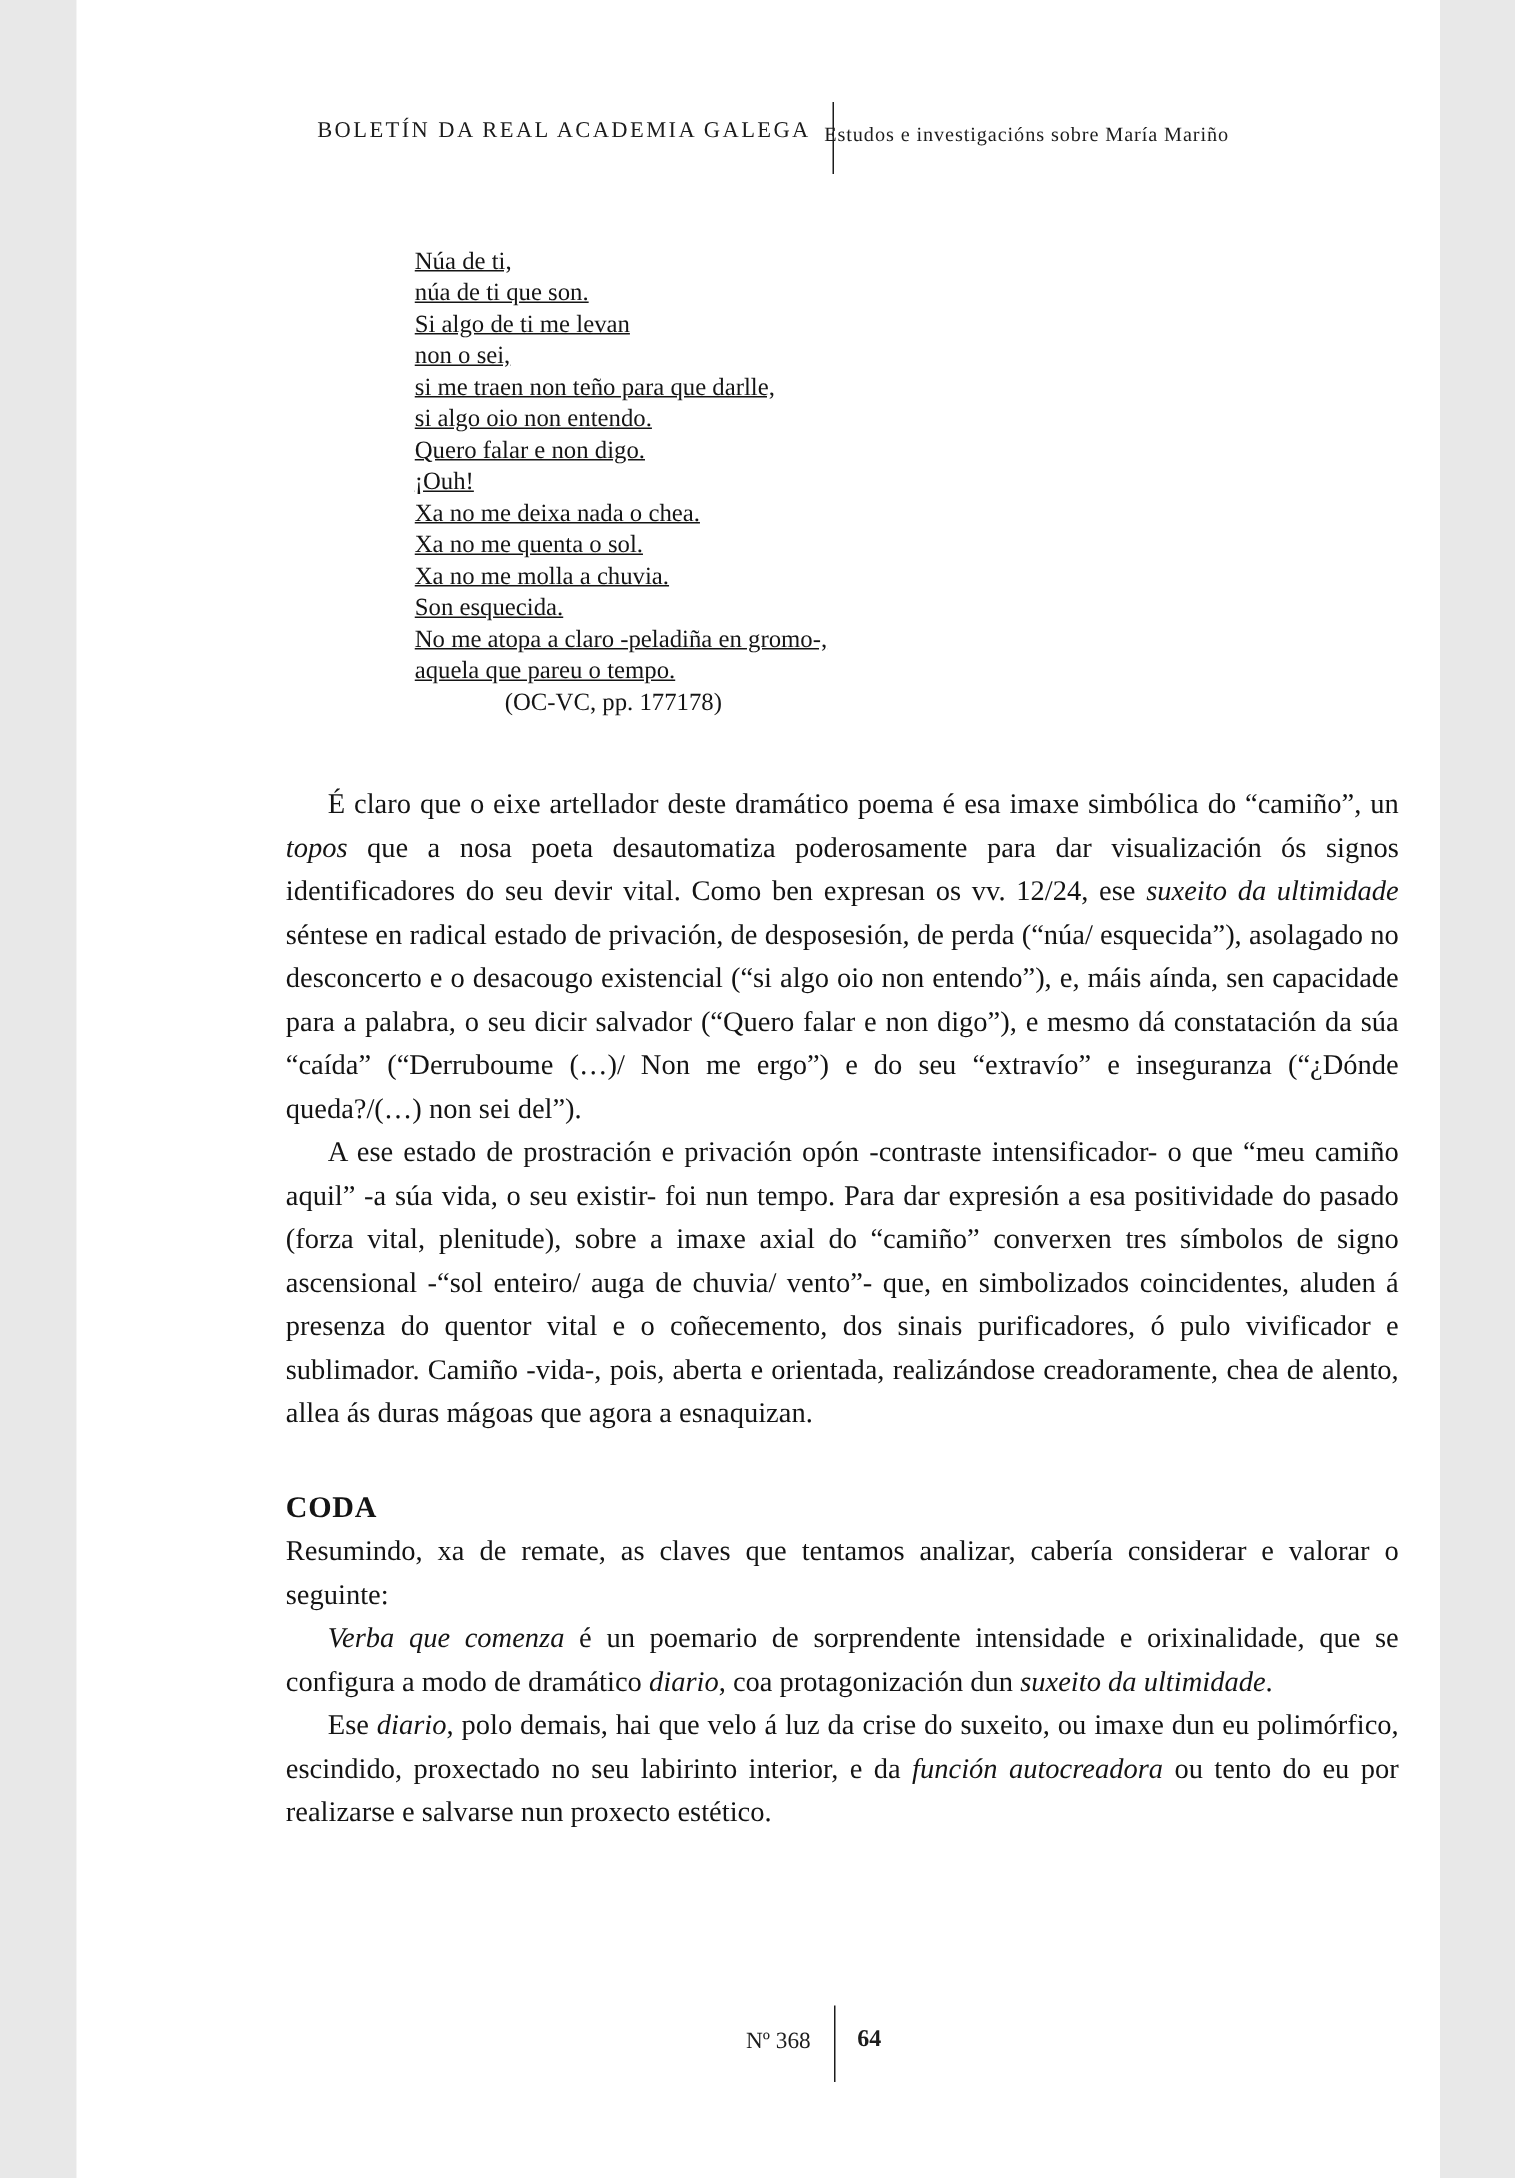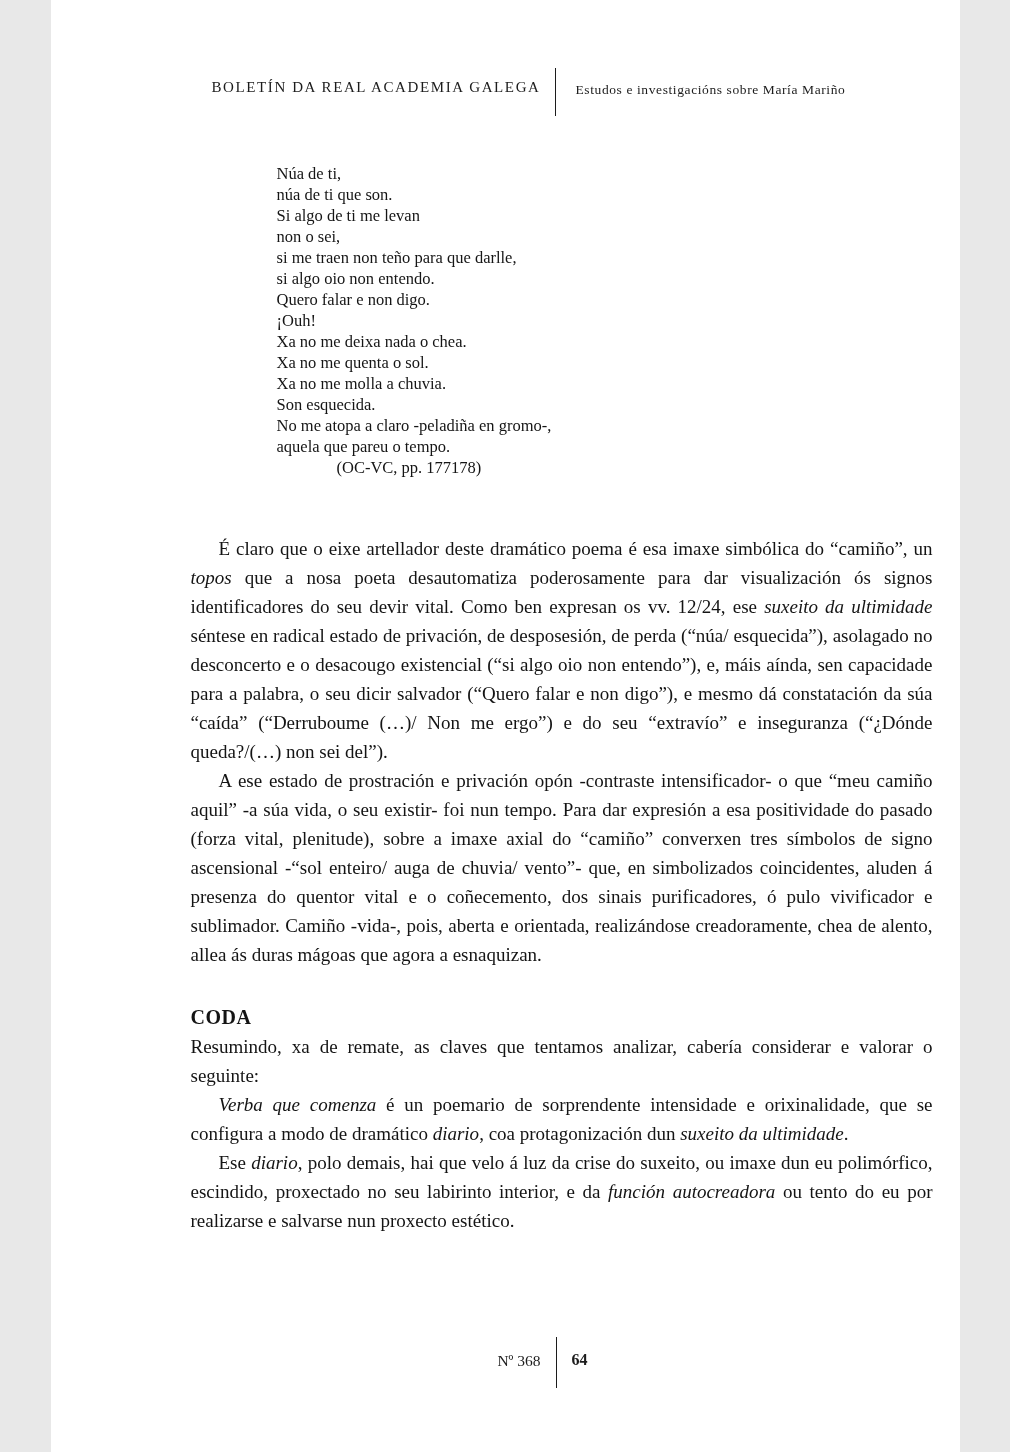--- a/index.html
+++ b/index.html
@@ -25,46 +25,46 @@
     white-space: nowrap;
   }
   .hdr-divider {
     position: absolute;
     left: 504px; top: 68px;
     width: 1px; height: 48px;
     background: #1c1c1c;
   }
   .hdr-right {
     position: absolute;
-    left: 525px; top: 82px;
+    left: 499px; top: 82px;
     font-size: 13.5px;
     letter-spacing: 0.6px;
     color: #1c1c1c;
     white-space: nowrap;
   }
   
   .content {
     position: absolute;
     left: 140px; top: 163px;
     width: 742px;
   }
   .poem {
     padding-left: 86px;
     font-size: 16.5px;
     line-height: 21px;
     color: #151515;
   }
-  .poem-line { white-space: nowrap; }
+  .poem-line { white-space: nowrap; text-decoration: underline; }
   .poem-attribution {
     padding-left: 146px;
     font-size: 16.5px;
     line-height: 21px;
     color: #151515;
   }
-  .article { margin-top: 56px; }
+  .article { margin-top: 44px; }
   .para {
     margin: 0;
     font-size: 19px;
     line-height: 29px;
     text-align: justify;
     color: #141414;
   }
   .para.indent { text-indent: 28px; }
   .it { font-style: italic; }
   .coda-heading {

